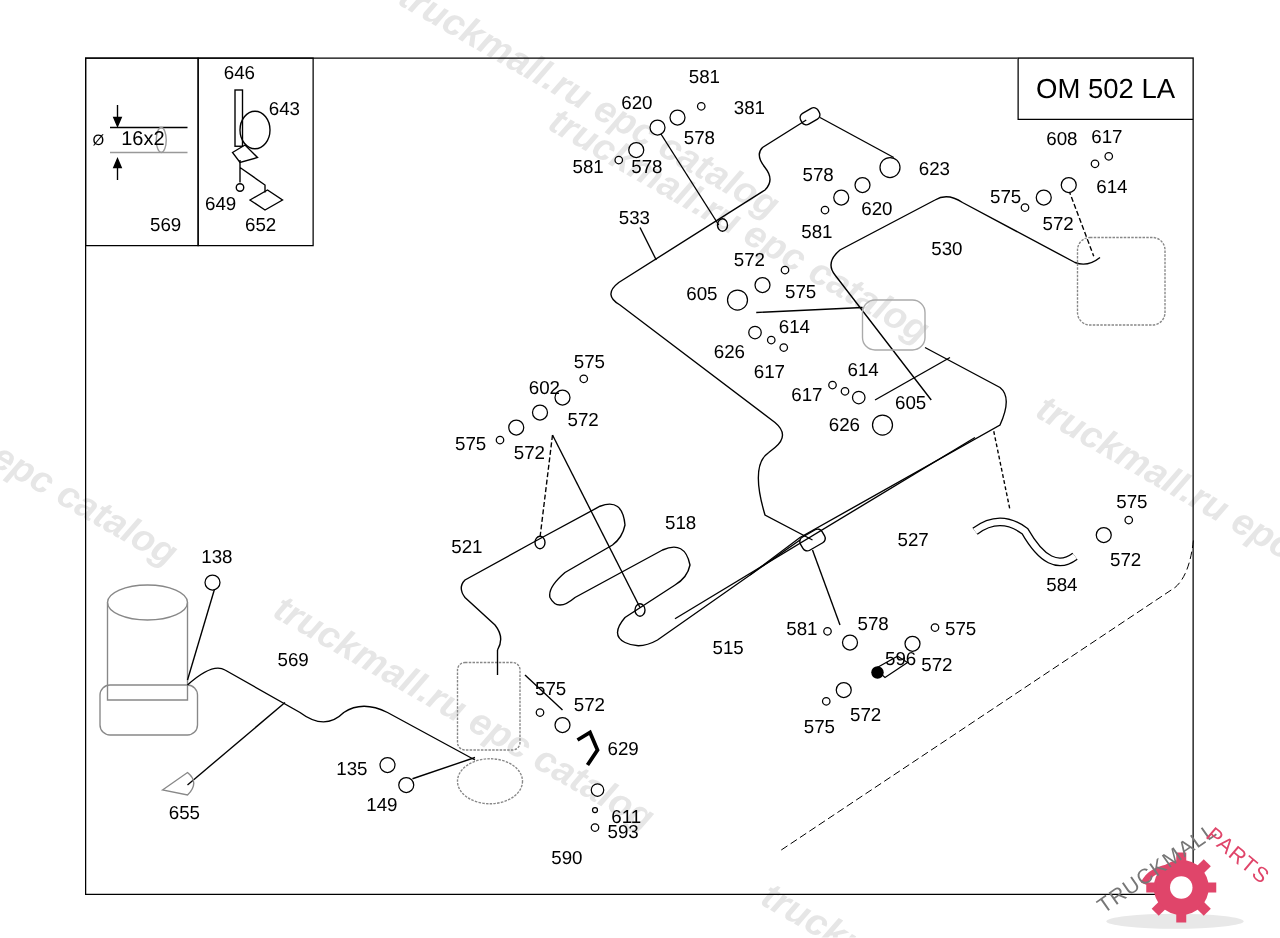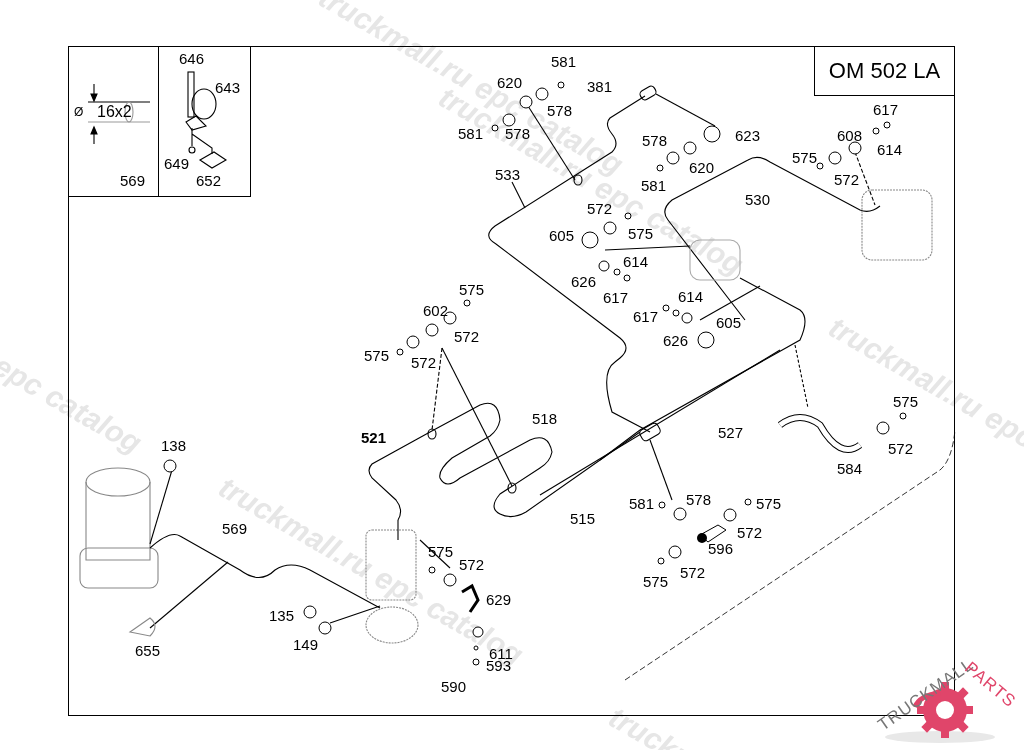--- a/index.html
+++ b/index.html
@@ -166,52 +166,52 @@
 <div class="lbl" style="left:547px;top:103px;">578</div>
 <div class="lbl" style="left:458px;top:126px;">581</div>
 <div class="lbl" style="left:505px;top:126px;">578</div>
 <div class="lbl" style="left:735px;top:128px;">623</div>
 <div class="lbl" style="left:642px;top:133px;">578</div>
 <div class="lbl" style="left:689px;top:160px;">620</div>
 <div class="lbl" style="left:641px;top:178px;">581</div>
 <div class="lbl" style="left:495px;top:167px;">533</div>
 <div class="lbl" style="left:745px;top:192px;">530</div>
 <div class="lbl" style="left:873px;top:102px;">617</div>
-<div class="lbl" style="left:837px;top:128px;">608</div>
+<div class="lbl" style="left:837px;top:104px;">608</div>
 <div class="lbl" style="left:877px;top:142px;">614</div>
 <div class="lbl" style="left:792px;top:150px;">575</div>
 <div class="lbl" style="left:834px;top:172px;">572</div>
 <div class="lbl" style="left:587px;top:201px;">572</div>
 <div class="lbl" style="left:549px;top:228px;">605</div>
 <div class="lbl" style="left:628px;top:226px;">575</div>
 <div class="lbl" style="left:623px;top:254px;">614</div>
 <div class="lbl" style="left:571px;top:274px;">626</div>
 <div class="lbl" style="left:603px;top:290px;">617</div>
 <div class="lbl" style="left:678px;top:289px;">614</div>
 <div class="lbl" style="left:633px;top:309px;">617</div>
 <div class="lbl" style="left:716px;top:315px;">605</div>
 <div class="lbl" style="left:663px;top:333px;">626</div>
 <div class="lbl" style="left:459px;top:282px;">575</div>
 <div class="lbl" style="left:407px;top:303px;margin-left:16px;">602</div>
 <div class="lbl" style="left:454px;top:329px;">572</div>
 <div class="lbl" style="left:364px;top:348px;">575</div>
 <div class="lbl" style="left:411px;top:355px;">572</div>
 <div class="lbl" style="left:532px;top:411px;">518</div>
-<div class="lbl" style="left:361px;top:430px;font-weight:bold;">521</div>
+<div class="lbl" style="left:361px;top:430px;">521</div>
 <div class="lbl" style="left:718px;top:425px;">527</div>
 <div class="lbl" style="left:893px;top:394px;">575</div>
 <div class="lbl" style="left:888px;top:441px;">572</div>
 <div class="lbl" style="left:837px;top:461px;">584</div>
 <div class="lbl" style="left:161px;top:438px;">138</div>
 <div class="lbl" style="left:570px;top:511px;">515</div>
 <div class="lbl" style="left:629px;top:496px;">581</div>
 <div class="lbl" style="left:686px;top:492px;">578</div>
 <div class="lbl" style="left:756px;top:496px;">575</div>
 <div class="lbl" style="left:737px;top:525px;">572</div>
-<div class="lbl" style="left:708px;top:541px;">596</div>
+<div class="lbl" style="left:708px;top:520px;">596</div>
 <div class="lbl" style="left:643px;top:574px;">575</div>
 <div class="lbl" style="left:680px;top:565px;">572</div>
 <div class="lbl" style="left:222px;top:521px;">569</div>
 <div class="lbl" style="left:428px;top:544px;">575</div>
 <div class="lbl" style="left:459px;top:557px;">572</div>
 <div class="lbl" style="left:486px;top:592px;">629</div>
 <div class="lbl" style="left:269px;top:608px;">135</div>
 <div class="lbl" style="left:293px;top:637px;">149</div>
 <div class="lbl" style="left:489px;top:626px;margin-top:20px;">611</div>
 <div class="lbl" style="left:441px;top:679px;">590</div>

